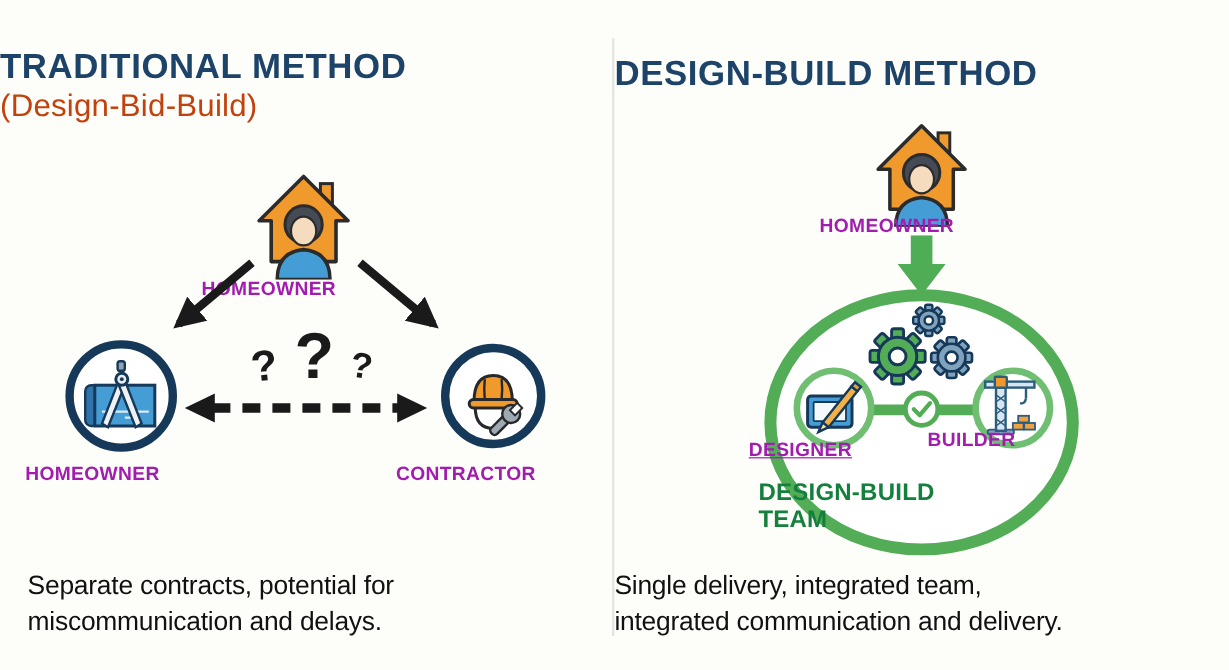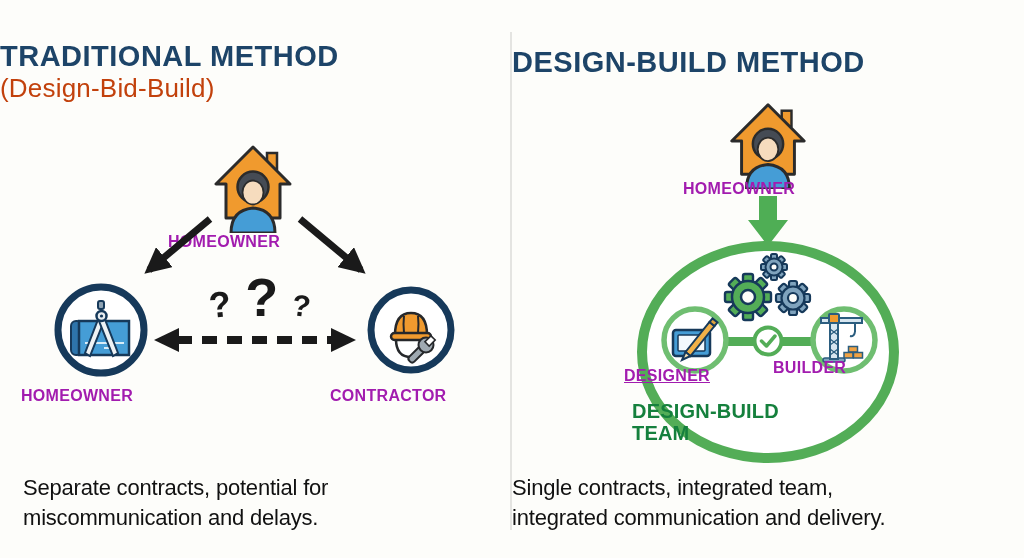--- a/index.html
+++ b/index.html
@@ -190,17 +190,17 @@
     <rect x="41.5" y="43.5" width="9" height="5.5" fill="#f0a243" stroke="#2b5d7f" stroke-width="1.5"></rect>
     <rect x="37" y="49.5" width="9" height="5.5" fill="#f0a243" stroke="#2b5d7f" stroke-width="1.5"></rect>
     <rect x="46.5" y="49.5" width="9" height="5.5" fill="#f0a243" stroke="#2b5d7f" stroke-width="1.5"></rect>
   </svg>
   <div class="abs ctr node-label" style="left:773px;top:359px;width:140px;">BUILDER</div>
 
   <div class="abs ctr team-label" style="left:632px;top:400px;width:272px;">DESIGN-BUILD</div>
   <div class="abs ctr team-label" style="left:632px;top:422px;width:272px;">TEAM</div>
 
   <div class="abs ctr caption" style="left:512px;top:473px;width:512px;">
-    <div>Single contracts, integrated team,</div>
+    <div>Single delivery, integrated team,</div>
     <div>integrated communication and delivery.</div>
   </div>
 
 </div>
 
 </body></html>

